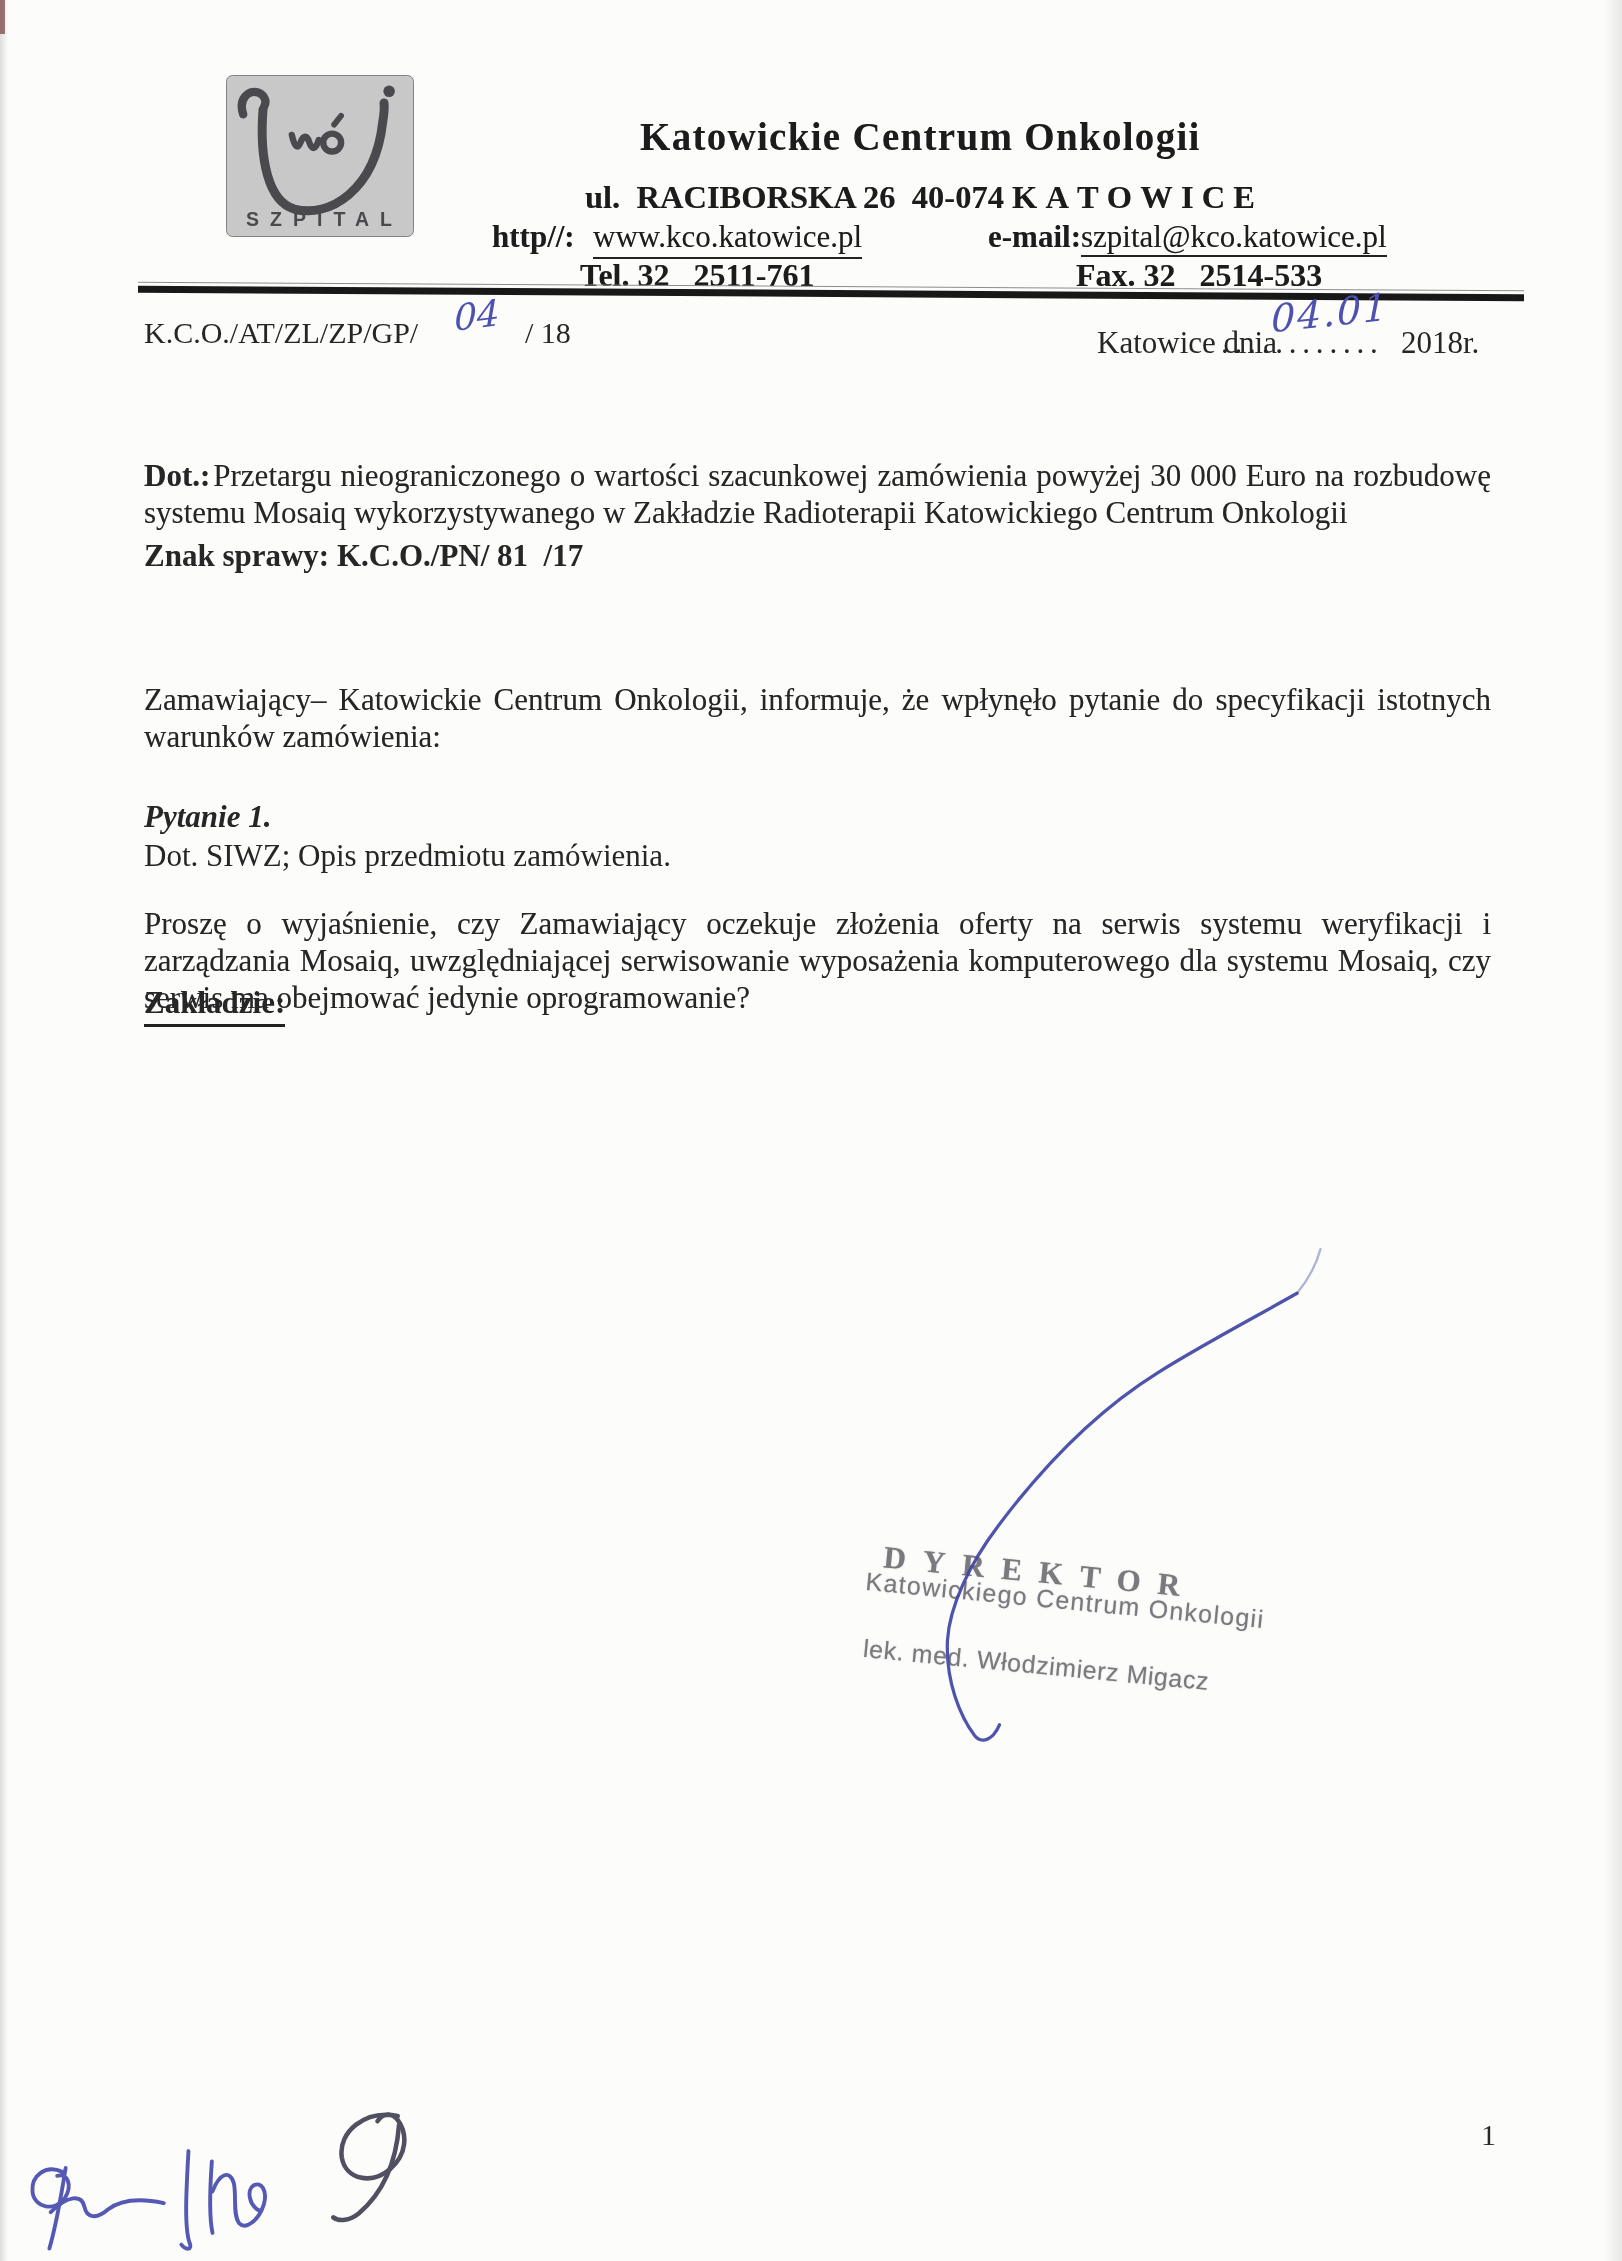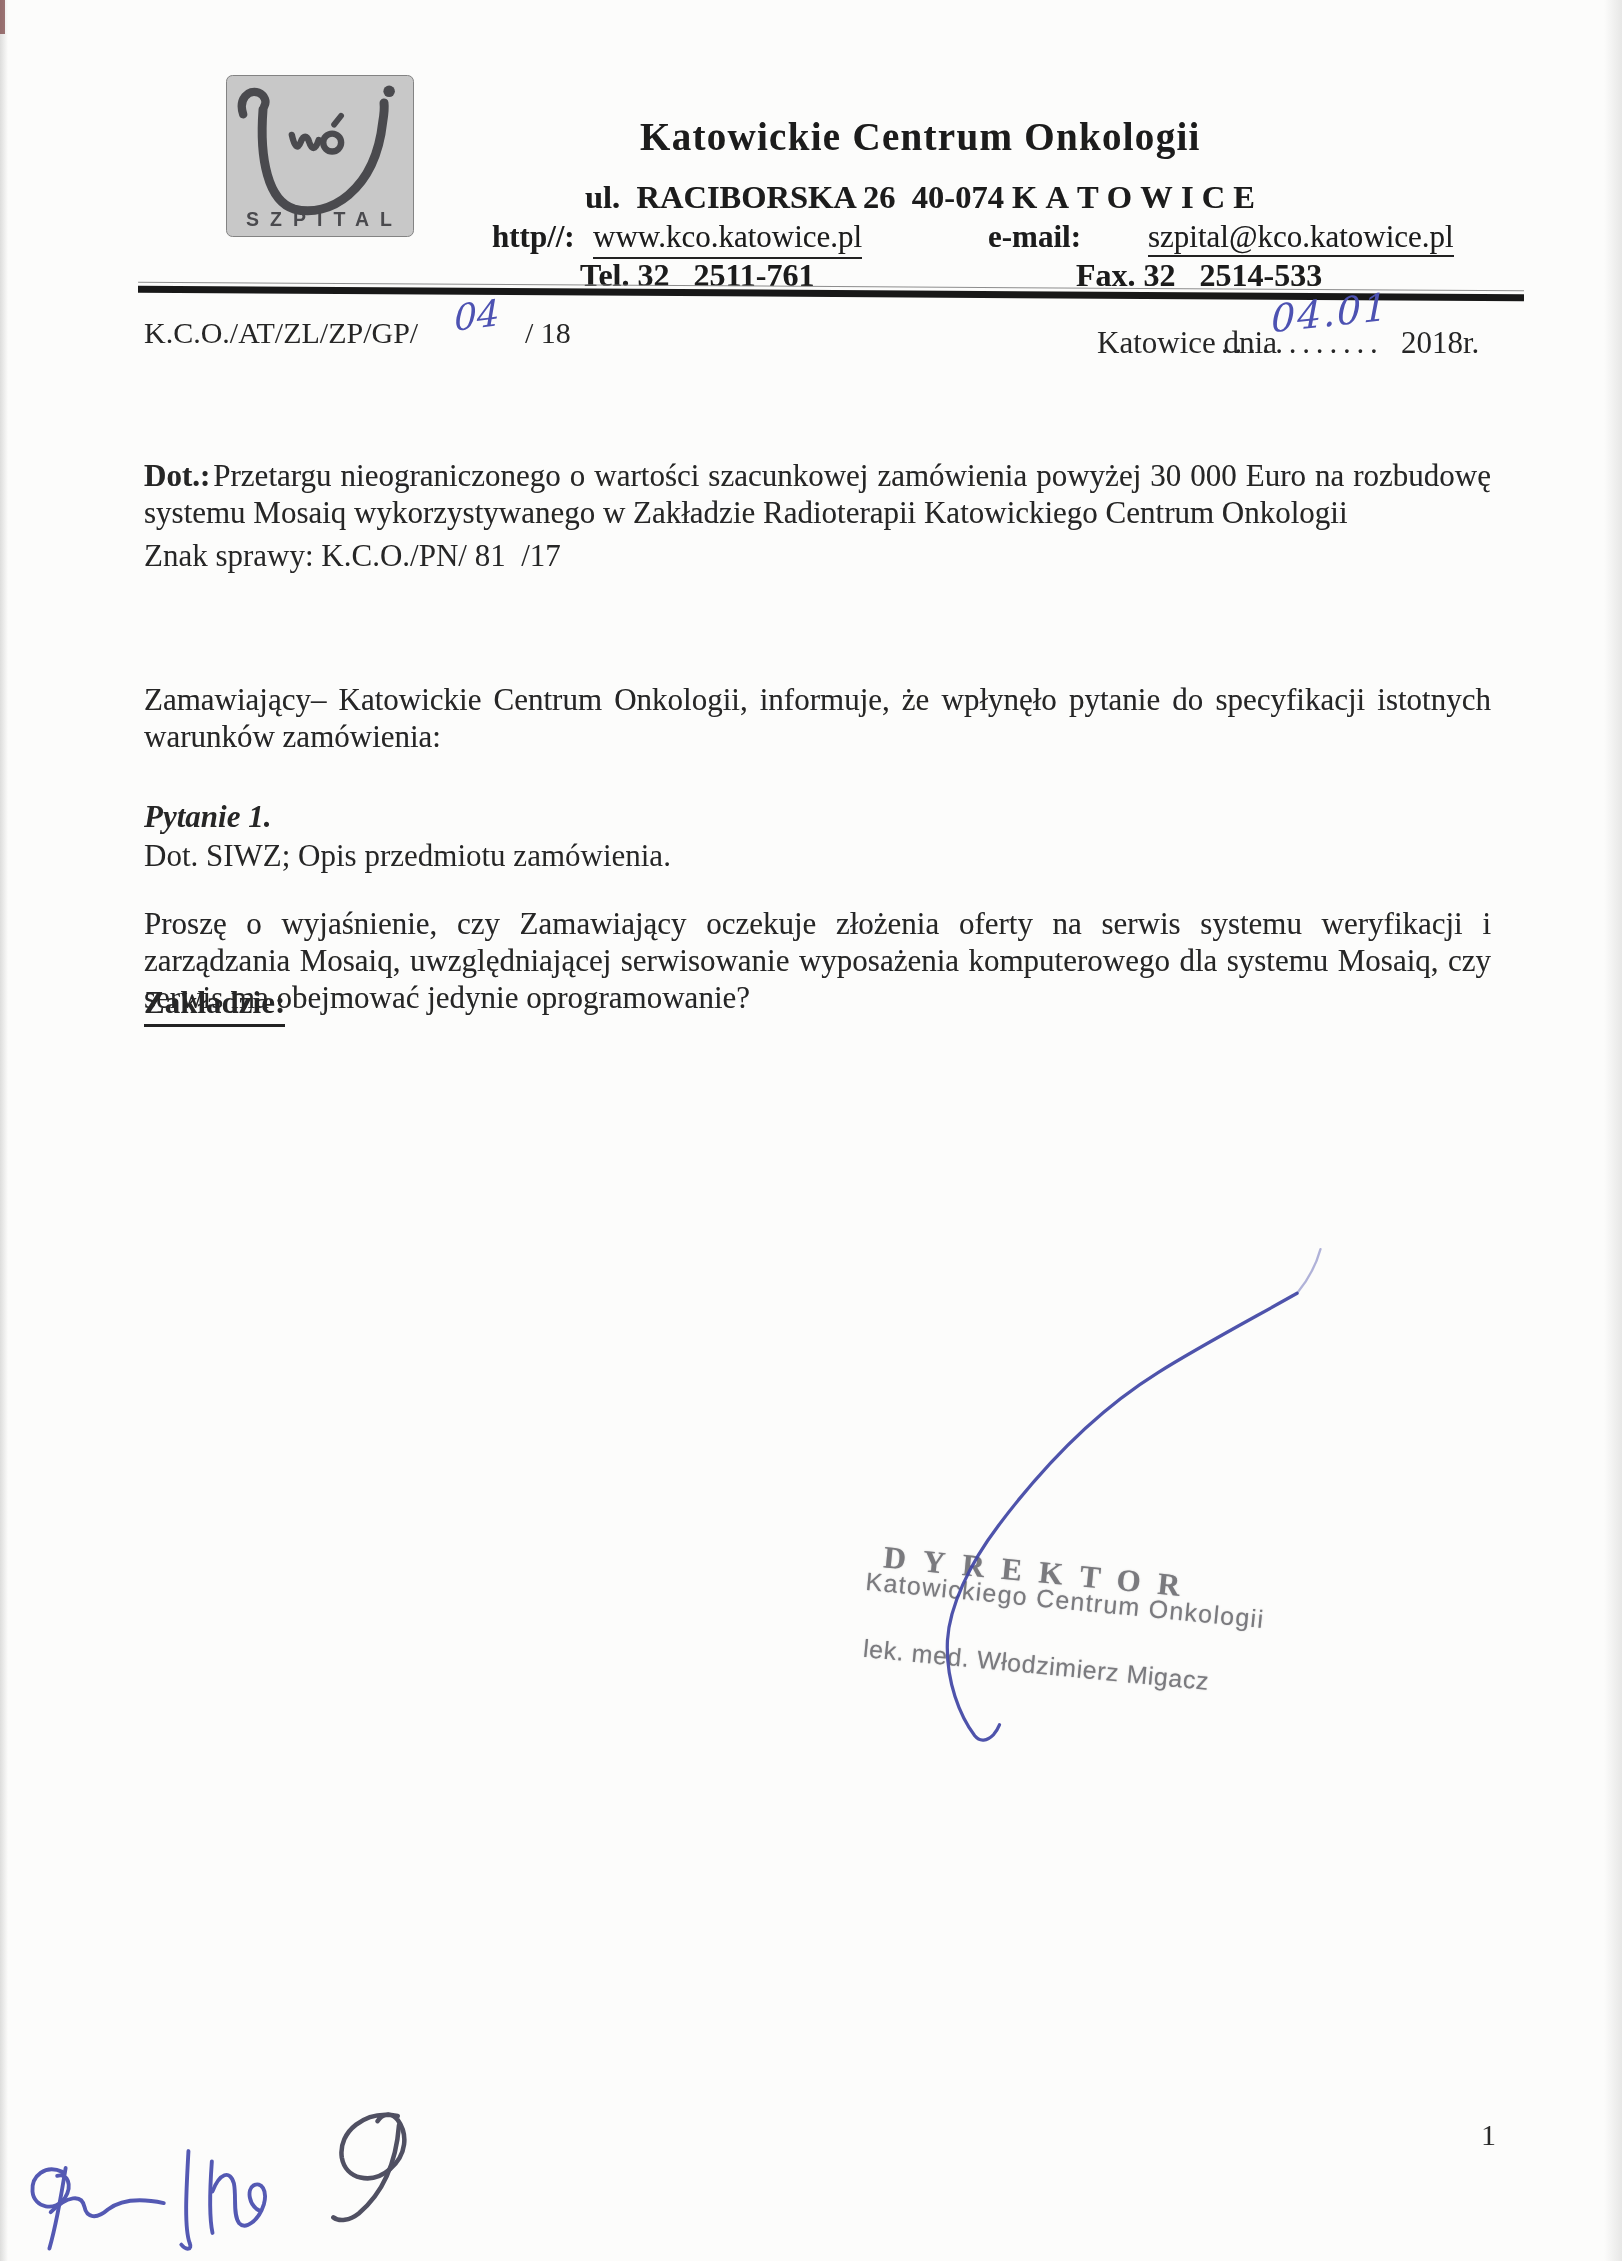--- a/index.html
+++ b/index.html
@@ -24,21 +24,21 @@
     font-family:"Liberation Sans","DejaVu Sans",sans-serif;font-weight:bold;font-size:19.5px;
     letter-spacing:11px;padding-left:9px;box-sizing:border-box;color:#4a4a4e;}
 
   
   .hdr{color:#1c1c1c;text-shadow:0 0 0.6px rgba(30,30,30,.35);white-space:nowrap;}
   .title{left:640px;top:78px;font-size:39px;font-weight:bold;letter-spacing:1.3px;margin-top:36px;}
   .address{left:585px;top:179px;font-size:32.5px;font-weight:bold;}
   .http-label{left:492px;top:219px;font-size:31px;font-weight:bold;}
   .http-url{left:593px;top:219px;font-size:31px;border-bottom:2.6px solid #222;padding-bottom:1.9px;}
   .email-label{left:988px;top:219px;font-size:31px;font-weight:bold;}
-  .email-url{left:1148px;top:219px;font-size:31px;border-bottom:2.6px solid #222;padding-bottom:0;}
+  .email-url{left:1081px;top:219px;font-size:31px;border-bottom:2.6px solid #222;padding-bottom:0;}
   .tel{left:580px;top:257px;font-size:32px;font-weight:bold;}
   .fax{left:1076px;top:257px;font-size:32px;font-weight:bold;}
 
   .rule{left:138px;top:290px;width:1386px;height:7.1px;background:#181818;transform:rotate(0.35deg);}
   .rule::before{content:"";position:absolute;left:0;top:-4.5px;width:100%;height:1.9px;background:#8d8d8d;}
 
   
   .ref-prefix{left:144px;top:316px;font-size:30px;white-space:nowrap;}
   .ref-suffix{left:525px;top:316px;font-size:30px;white-space:nowrap;}
   .date-label{left:1097px;top:325px;font-size:31px;white-space:nowrap;}
@@ -46,21 +46,21 @@
   .date-year{left:1401px;top:325px;font-size:31px;white-space:nowrap;}
 
   .hand{color:#4d52b2;font-style:italic;font-family:"DejaVu Serif","Liberation Serif",serif;white-space:nowrap;}
   .hand-number{left:454px;top:295px;font-size:36px;transform:rotate(-7deg) skewX(-6deg);}
   .hand-date{left:1271px;top:291px;font-size:38px;letter-spacing:1.9px;transform:rotate(-6deg) skewX(-6deg);}
 
   
   .par{font-size:31px;line-height:37px;text-align:justify;color:#262626;text-shadow:0 0 0.6px rgba(30,30,30,.3);}
   .subject-par{left:144px;top:426px;width:1347px;max-height:114px;}
   .subject-label{font-weight:bold;margin-right:3px;}
-  .case-number{left:144px;top:538px;font-size:31px;font-weight:normal;white-space:nowrap;}
+  .case-number{left:144px;top:538px;font-size:31px;font-weight:bold;white-space:nowrap;}
   .intro{left:144px;top:650px;width:1347px;}
   .q-heading{left:144px;top:799px;font-size:31px;font-weight:bold;font-style:italic;white-space:nowrap;}
   .q-sub{left:144px;top:838px;font-size:31px;white-space:nowrap;}
   .q-body{left:144px;top:874px;width:1347px;}
   .ans-label{left:144px;top:985px;font-size:31px;font-weight:bold;border-bottom:3.9px solid #222;padding-bottom:2.6px;white-space:nowrap;}
   .ans-text{left:144px;top:1029px;font-size:31px;white-space:nowrap;}
 
   
   .stamp{left:870px;top:1538px;width:429px;height:182px;transform:rotate(5.5deg);transform-origin:left top;
     color:#7a7a7e;text-shadow:0 0 1.3px rgba(122,122,126,.55);}

